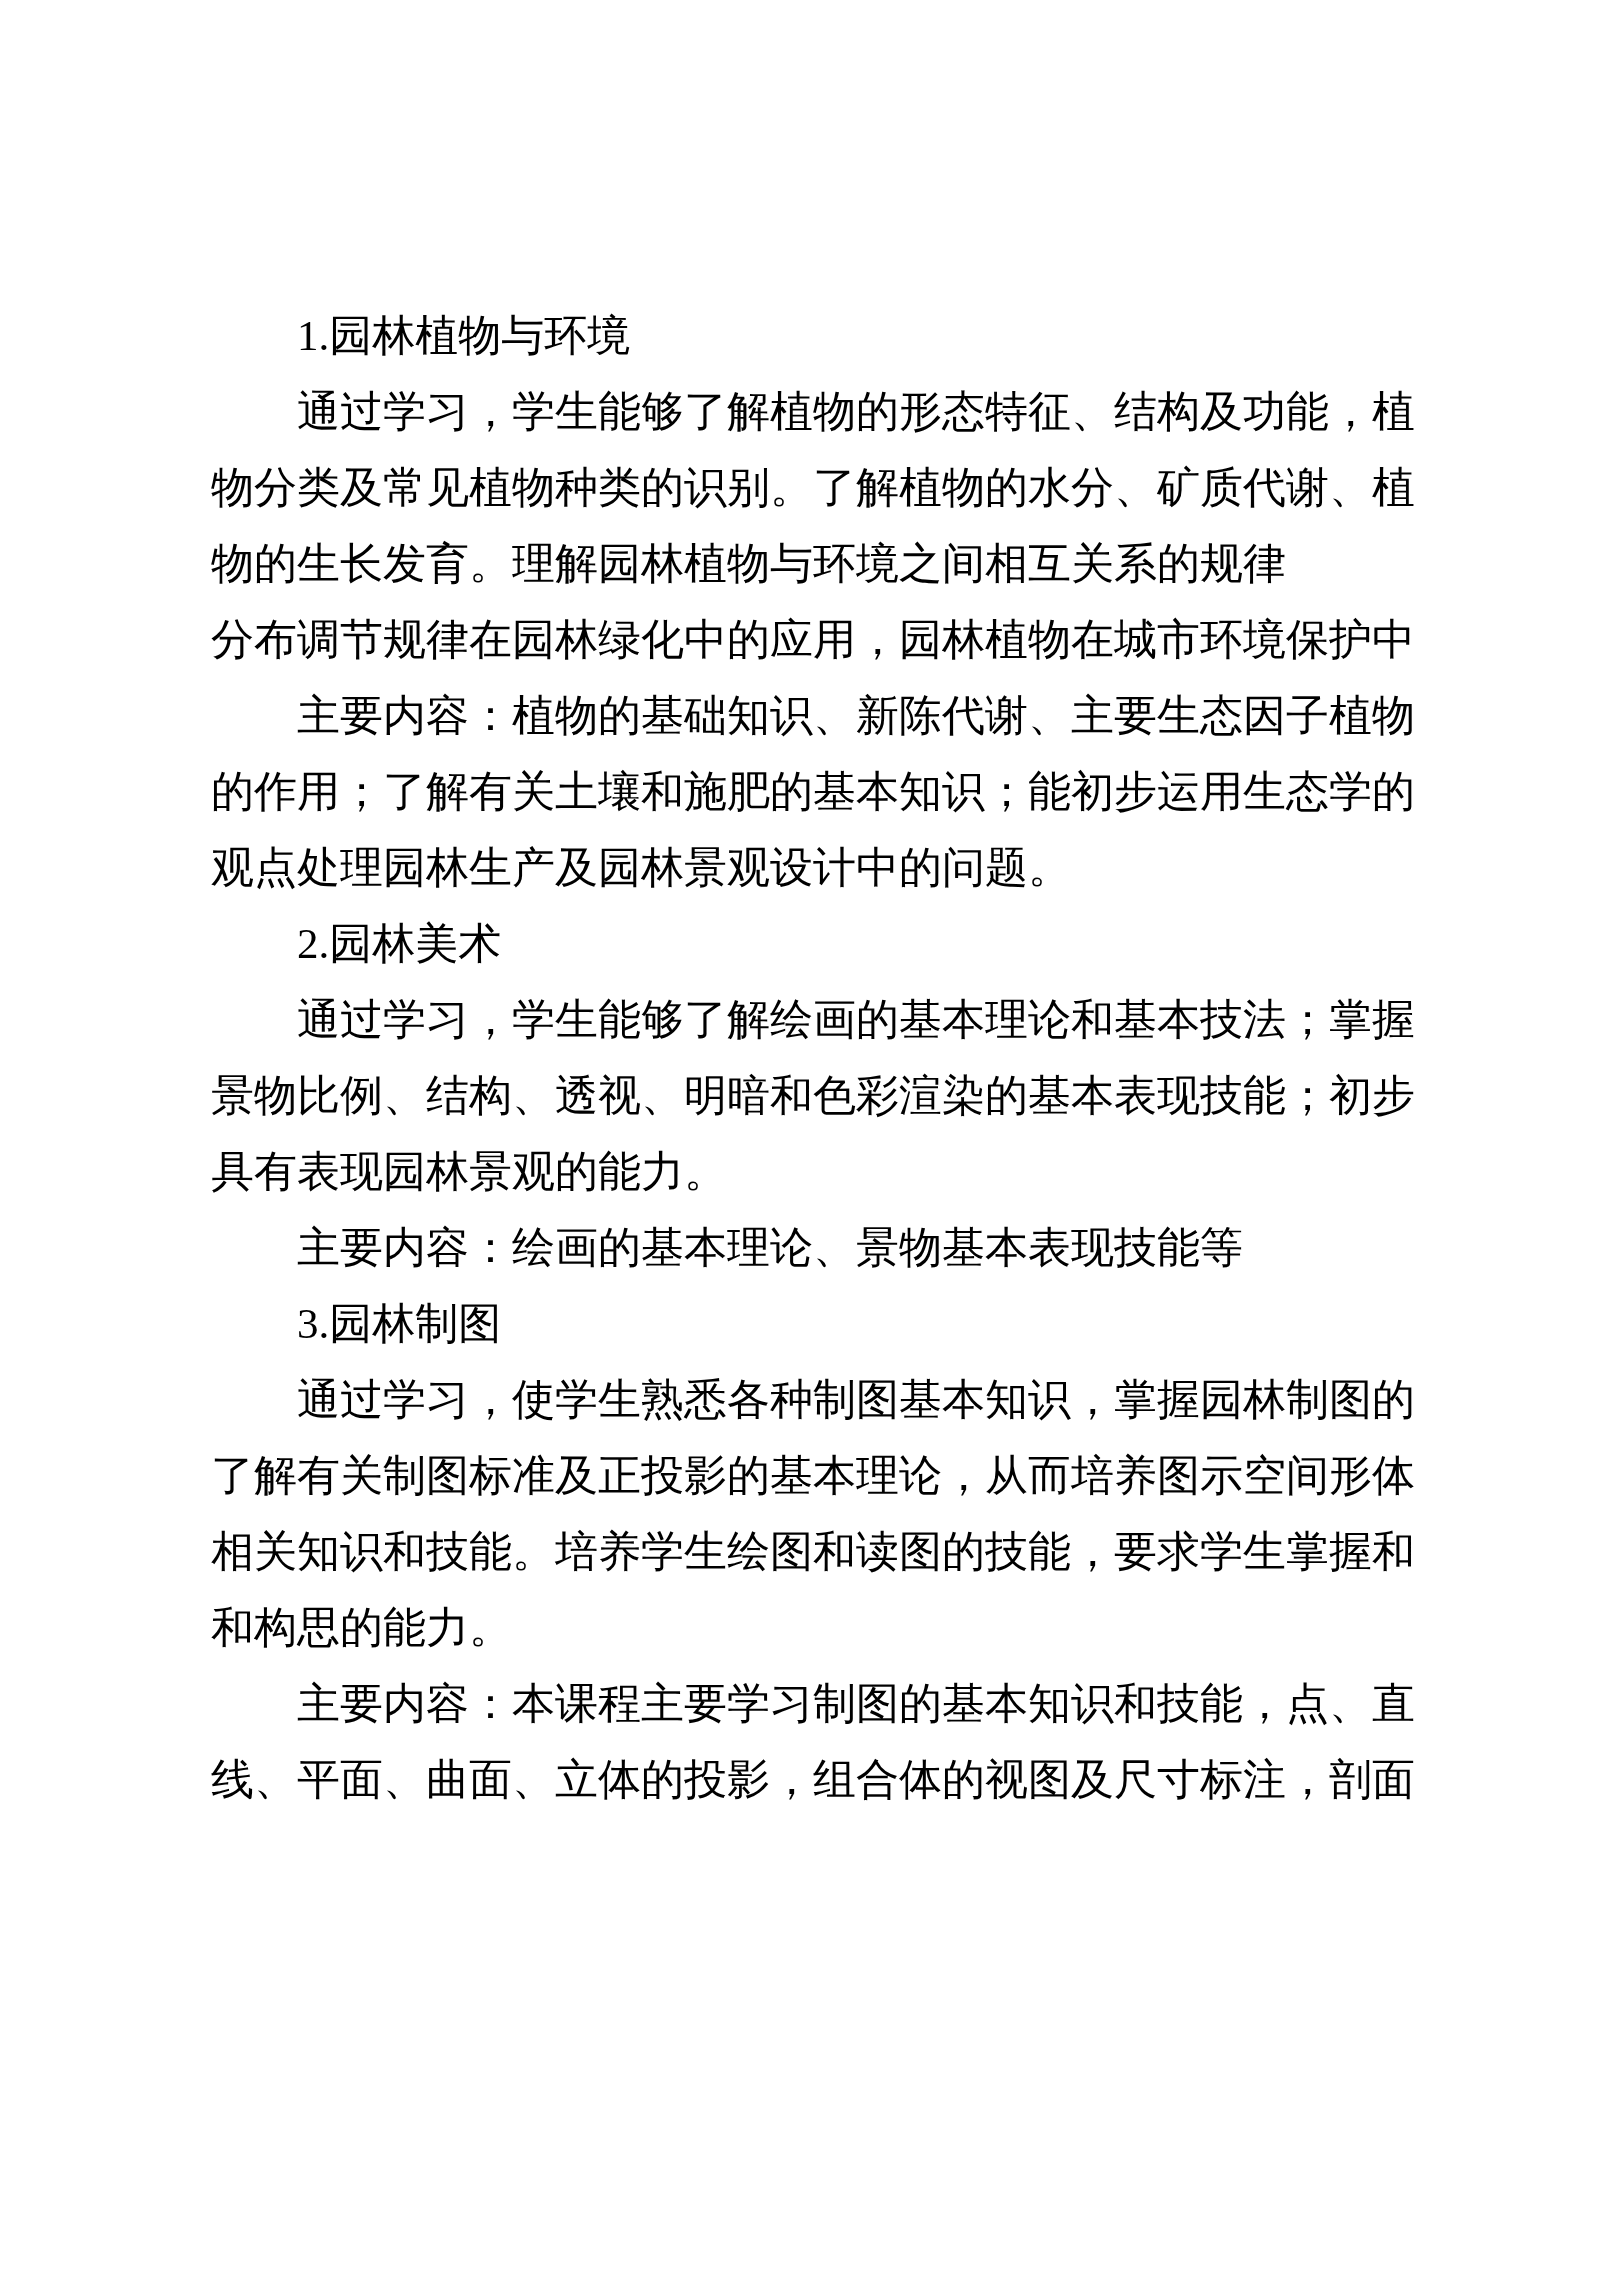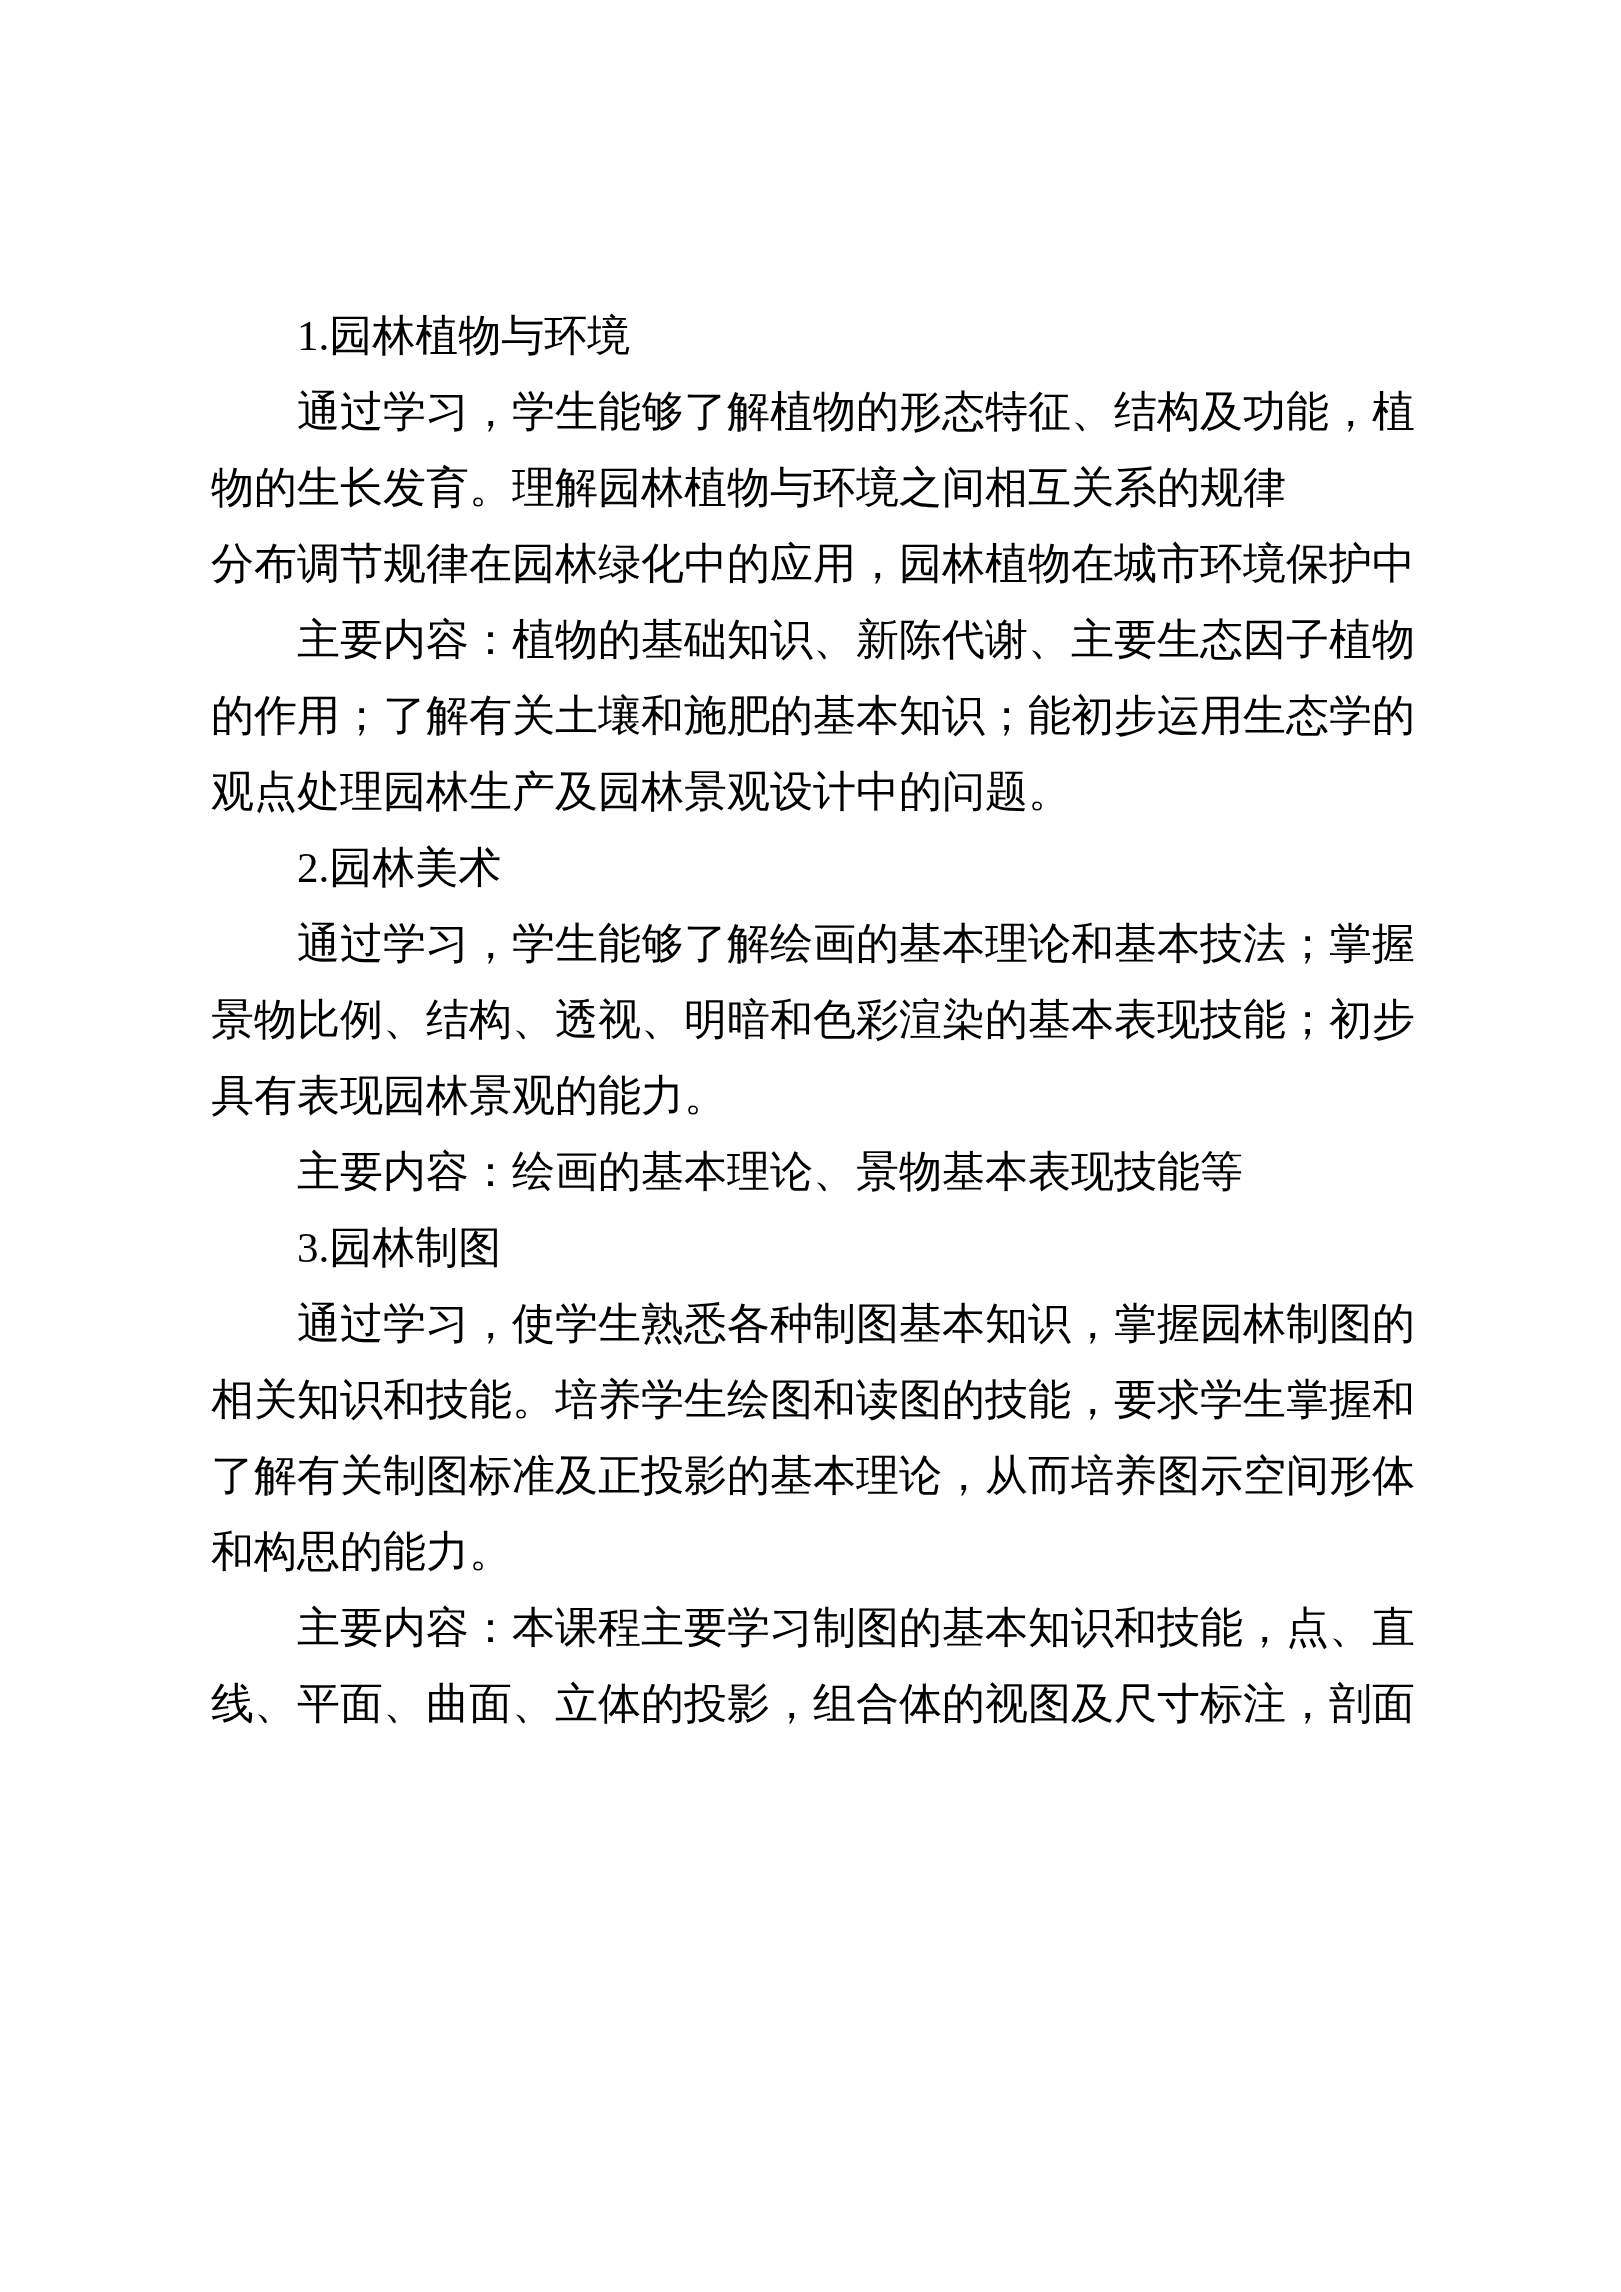--- a/index.html
+++ b/index.html
@@ -49,33 +49,34 @@
     color: #000000;
   }
 </style>
 </head>
 <body>
 
 <div class="page">
   <div class="text-block">
       <div class="line indent">1.园林植物与环境</div>
       <div class="line indent full">通过学习，学生能够了解植物的形态特征、结构及功能，植</div>
+      <div class="line full">物分类及常见植物种类的识别。了解植物的水分、矿质代谢、植</div>
       <div class="line">物的生长发育。理解园林植物与环境之间相互关系的规律</div>
       <div class="line full">分布调节规律在园林绿化中的应用，园林植物在城市环境保护中</div>
       <div class="line indent full">主要内容：植物的基础知识、新陈代谢、主要生态因子植物</div>
       <div class="line full">的作用；了解有关土壤和施肥的基本知识；能初步运用生态学的</div>
       <div class="line">观点处理园林生产及园林景观设计中的问题。</div>
       <div class="line indent">2.园林美术</div>
       <div class="line indent full">通过学习，学生能够了解绘画的基本理论和基本技法；掌握</div>
       <div class="line full">景物比例、结构、透视、明暗和色彩渲染的基本表现技能；初步</div>
       <div class="line">具有表现园林景观的能力。</div>
       <div class="line indent">主要内容：绘画的基本理论、景物基本表现技能等</div>
       <div class="line indent">3.园林制图</div>
       <div class="line indent full">通过学习，使学生熟悉各种制图基本知识，掌握园林制图的</div>
+      <div class="line full">了解有关制图标准及正投影的基本理论，从而培养图示空间形体</div>
       <div class="line full">相关知识和技能。培养学生绘图和读图的技能，要求学生掌握和</div>
-      <div class="line full">了解有关制图标准及正投影的基本理论，从而培养图示空间形体</div>
       <div class="line">和构思的能力。</div>
       <div class="line indent full">主要内容：本课程主要学习制图的基本知识和技能，点、直</div>
       <div class="line full">线、平面、曲面、立体的投影，组合体的视图及尺寸标注，剖面</div>
     </div>
   <div class="page-number">9</div>
 </div>
 
 
 </body></html>

